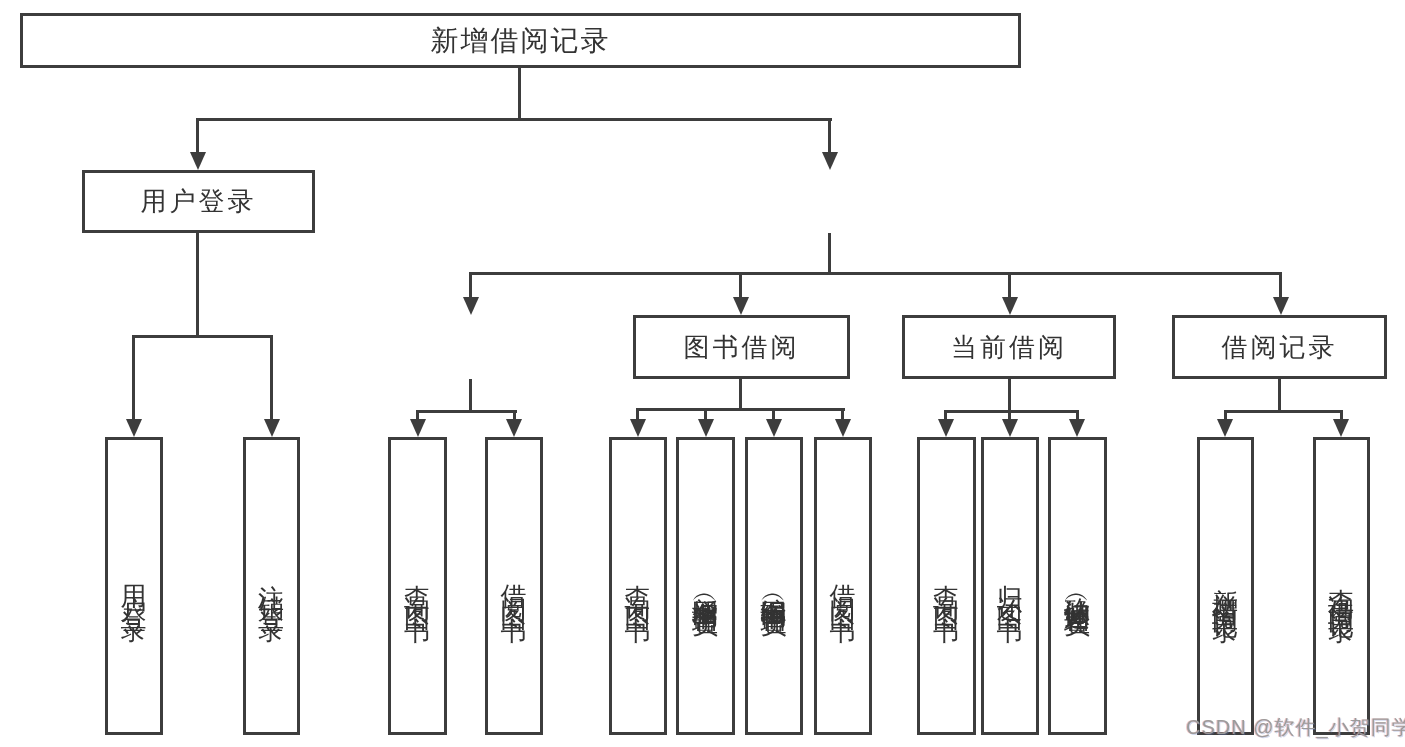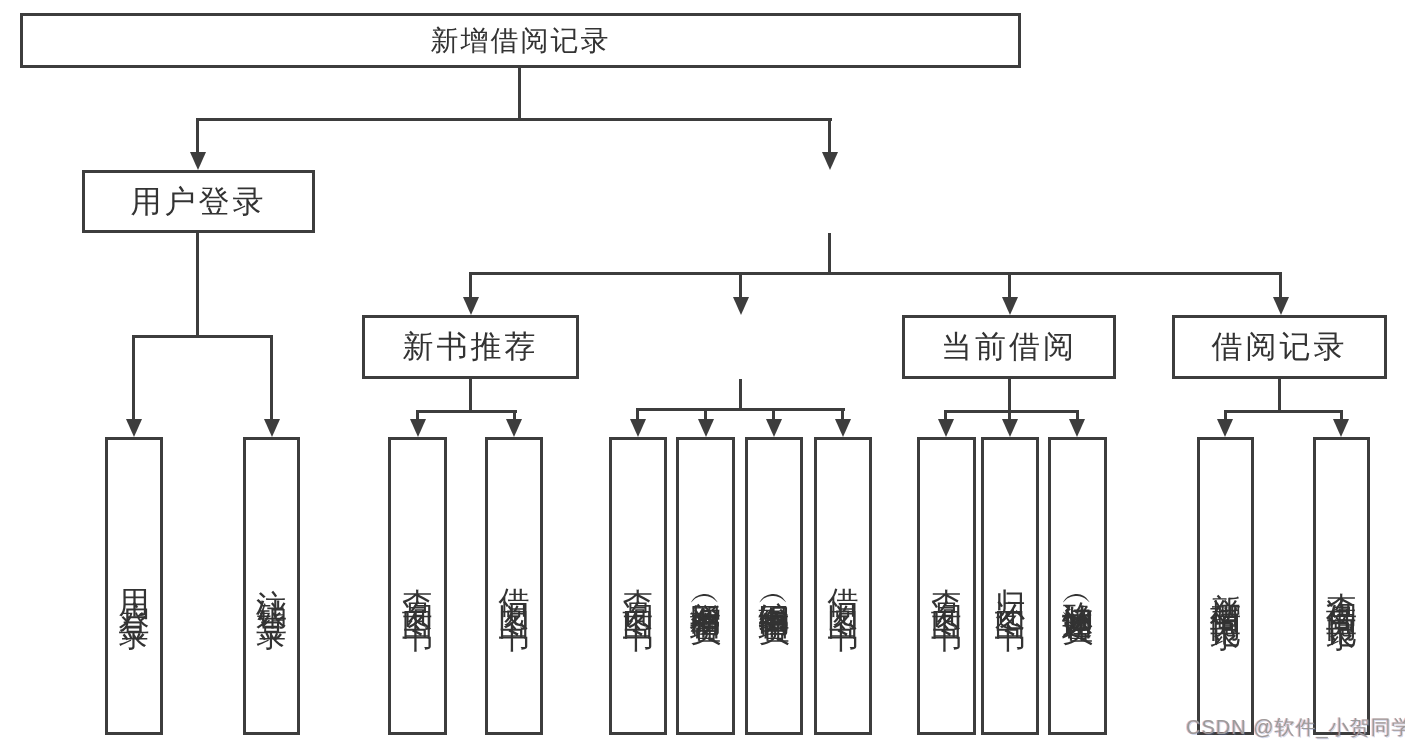--- a/index.html
+++ b/index.html
@@ -19,21 +19,21 @@
     position: absolute;
     background: #ffffff;
     border: 3px solid #3d3d3d;
     box-sizing: border-box;
     display: flex;
     align-items: center;
     justify-content: center;
     color: #333333;
   }
   .box .label {
-    font-size: 31px;
+    font-size: 26px;
     letter-spacing: 3px;
     color: #333333;
     white-space: nowrap;
   }
   .box.root .label {
     font-size: 28px;
     letter-spacing: 2px;
   }
   .leaf .label {
     writing-mode: vertical-rl;
@@ -104,22 +104,22 @@
   <div class="hline" style="left:469px; top:272px; width:813px;"></div>
   <div class="vline" style="left:469px; top:272px; height:27px;"></div>
   <div class="vline" style="left:739px; top:272px; height:27px;"></div>
   <div class="vline" style="left:1008px; top:272px; height:27px;"></div>
   <div class="vline" style="left:1279px; top:272px; height:27px;"></div>
   <div class="arrow" style="left:463px; top:297px;"></div>
   <div class="arrow" style="left:733px; top:297px;"></div>
   <div class="arrow" style="left:1002px; top:297px;"></div>
   <div class="arrow" style="left:1273px; top:297px;"></div>
 
-  <div class="box" style="left:362px; top:315px; width:217px; height:64px;">
-    <span class="label">新书推荐</span>
+  <div class="box" style="left:633px; top:315px; width:217px; height:64px;">
+    <span class="label">图书借阅</span>
   </div>
   <div class="box" style="left:1172px; top:315px; width:215px; height:64px;">
     <span class="label">借阅记录</span>
   </div>
   <div class="box" style="left:902px; top:315px; width:214px; height:64px;">
     <span class="label">当前借阅</span>
   </div>
 
   <div class="vline" style="left:469px; top:379px; height:31px;"></div>
   <div class="hline" style="left:416px; top:410px; width:101px;"></div>

